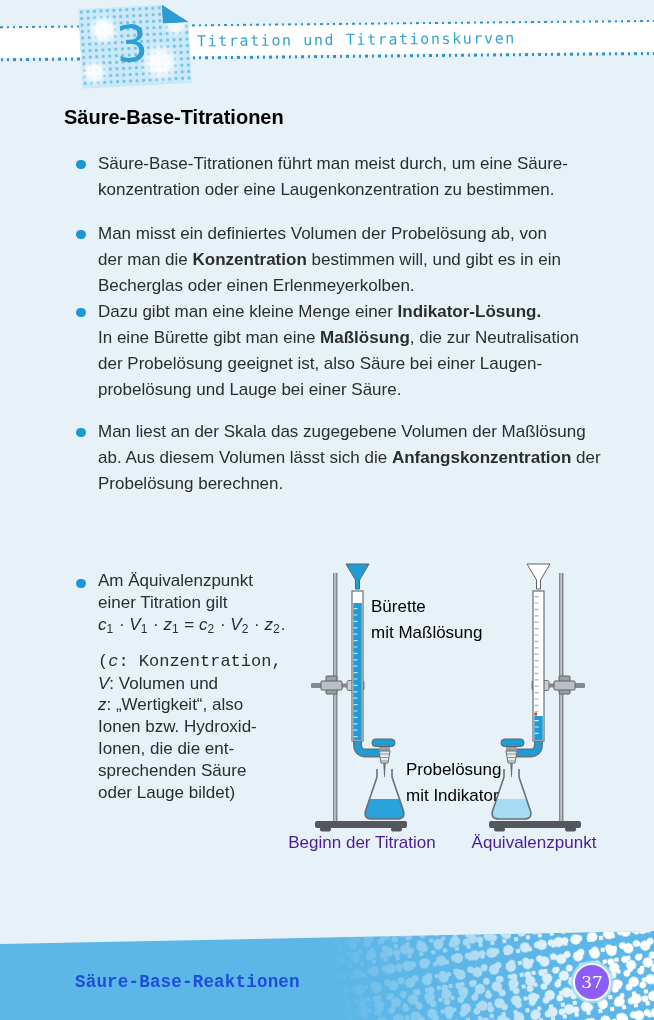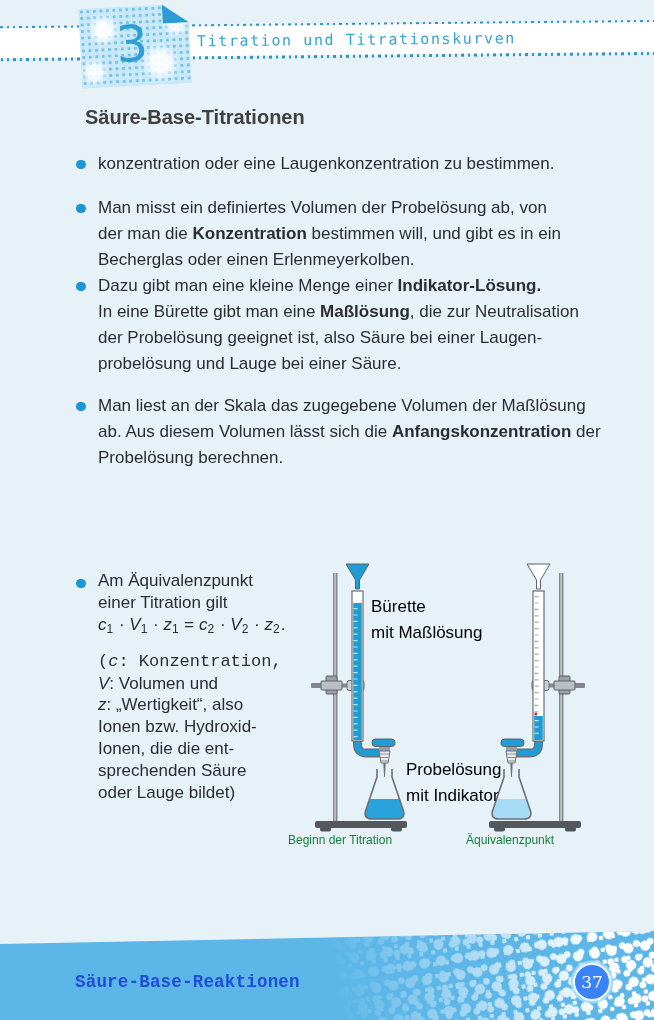--- a/index.html
+++ b/index.html
@@ -41,21 +41,21 @@
   .badge-fold{
     position:absolute;left:76%;top:0;width:24%;height:24%;
     background:#2a9bd5;clip-path:polygon(0 0,100% 100%,0 100%);
   }
   .badge-number{
     position:absolute;left:0;right:6px;top:8px;text-align:center;
     font-size:50px;line-height:60px;color:#2d9fd6;font-family:"DejaVu Sans",sans-serif;
   }
 
   
-  .heading{position:absolute;left:85px;top:106px;margin:0;font-size:20px;font-weight:bold;color:#404040;}
+  .heading{position:absolute;left:64px;top:106px;margin:0;font-size:20px;font-weight:bold;color:#000000;}
   .bullets{position:absolute;left:75px;top:151px;width:530px;margin:0;padding:0;list-style:none;}
   .bullets li{position:relative;padding-left:23px;font-size:17px;line-height:26px;}
   .bullets li::before,.note::before{
     content:"";position:absolute;left:1px;top:8.5px;width:9.5px;height:9.5px;
     border-radius:50%;background:#1a97d5;
   }
   .bullets li:nth-child(1){margin-bottom:18px}
   .bullets li:nth-child(2){margin-bottom:0}
   .bullets li:nth-child(3){margin-bottom:16px}
   .bullets li:nth-child(4){margin-bottom:11px}
@@ -63,21 +63,21 @@
   .note{position:absolute;left:75px;top:570px;width:225px;padding-left:23px;font-size:17px;line-height:21.8px;}
   .note .tline:nth-child(4){margin-top:10px;font-family:Liberation Mono, monospace;}
   .sub{font-size:12px;vertical-align:-3.5px;margin-right:1px;}
   i{font-style:italic;}
 
   
   .apparatus{position:absolute;left:295px;top:560px;}
   .lbl{position:absolute;font-size:17px;line-height:26px;color:#000000;}
   .lbl-buerette{left:371px;top:594px;}
   .lbl-probe{left:406px;top:757px;}
-  .caption{position:absolute;top:833px;font-size:12px;text-align:left;color:#15803d;}
+  .caption{position:absolute;top:833px;font-size:17px;text-align:center;color:#4c1d95;}
   .caption-left{left:288px;width:148px;}
   .caption-right{left:466px;width:136px;}
 
   
   .footer-band{
     position:absolute;left:0;top:927px;width:654px;height:93px;background:#5cb6e7;
     clip-path:polygon(0 17px,100% 4px,100% 100%,0 100%);
   }
   .halftone{
     position:absolute;right:-40px;top:-20px;width:360px;height:140px;transform:rotate(-9deg);
@@ -86,21 +86,21 @@
       radial-gradient(circle,#fff 3.2px,rgba(255,255,255,0) 3.8px),
       radial-gradient(circle,#fff 2.1px,rgba(255,255,255,0) 2.6px);
     background-size:17px 17px,14px 14px,12px 12px;
     background-position:0 0,5px 7px,2px 3px;
     -webkit-mask-image:linear-gradient(90deg,rgba(0,0,0,0) 0,rgba(0,0,0,.5) 40%,#000 75%);
     mask-image:linear-gradient(90deg,rgba(0,0,0,0) 0,rgba(0,0,0,.5) 40%,#000 75%);
   }
   .footer-label{position:absolute;left:75px;top:972px;font-size:17.5px;font-weight:bold;color:#1d4ed8;z-index:2;letter-spacing:.2px;font-family:Liberation Mono, monospace;}
   .page-badge{
     position:absolute;left:573px;top:963px;width:38px;height:38px;border-radius:50%;
-    background:#3b82f6;border:2px solid #eef9ff;box-sizing:border-box;
+    background:#8b5cf6;border:2px solid #eef9ff;box-sizing:border-box;
     box-shadow:0 0 0 2.5px rgba(170,220,245,.85);
     display:flex;align-items:center;justify-content:center;
     font-family:"DejaVu Serif",serif;font-size:17px;color:#fff;z-index:2;
   }
 </style>
 </head>
 <body>
 
 <div class="page">
 
@@ -109,20 +109,21 @@
   </div>
   <div class="badge">
     <div class="badge-paper"></div>
     <div class="badge-fold"></div>
     <span class="badge-number">3</span>
   </div>
 
   <h1 class="heading">Säure-Base-Titrationen</h1>
   <ul class="bullets" id="bullet-list">
       <li>
+        <div class="tline"><span>Säure-Base-Titrationen führt man meist durch, um eine Säure-</span></div>
         <div class="tline"><span>konzentration oder eine Laugenkonzentration zu bestimmen.</span></div>
       </li>
       <li>
         <div class="tline"><span>Man misst ein definiertes Volumen der Probelösung ab, von</span></div>
         <div class="tline"><span>der man die </span><b>Konzentration</b><span> bestimmen will, und gibt es in ein</span></div>
         <div class="tline"><span>Becherglas oder einen Erlenmeyerkolben.</span></div>
       </li>
       <li>
         <div class="tline"><span>Dazu gibt man eine kleine Menge einer </span><b>Indikator-Lösung.</b></div>
         <div class="tline"><span>In eine Bürette gibt man eine </span><b>Maßlösung</b><span>, die zur Neutralisation</span></div>

